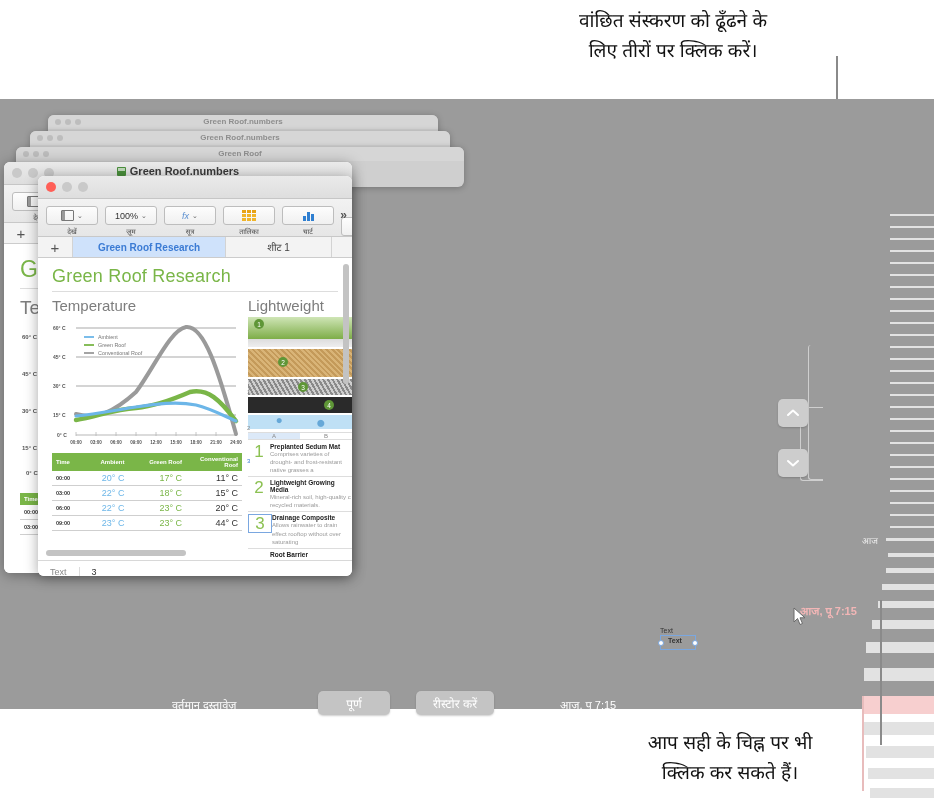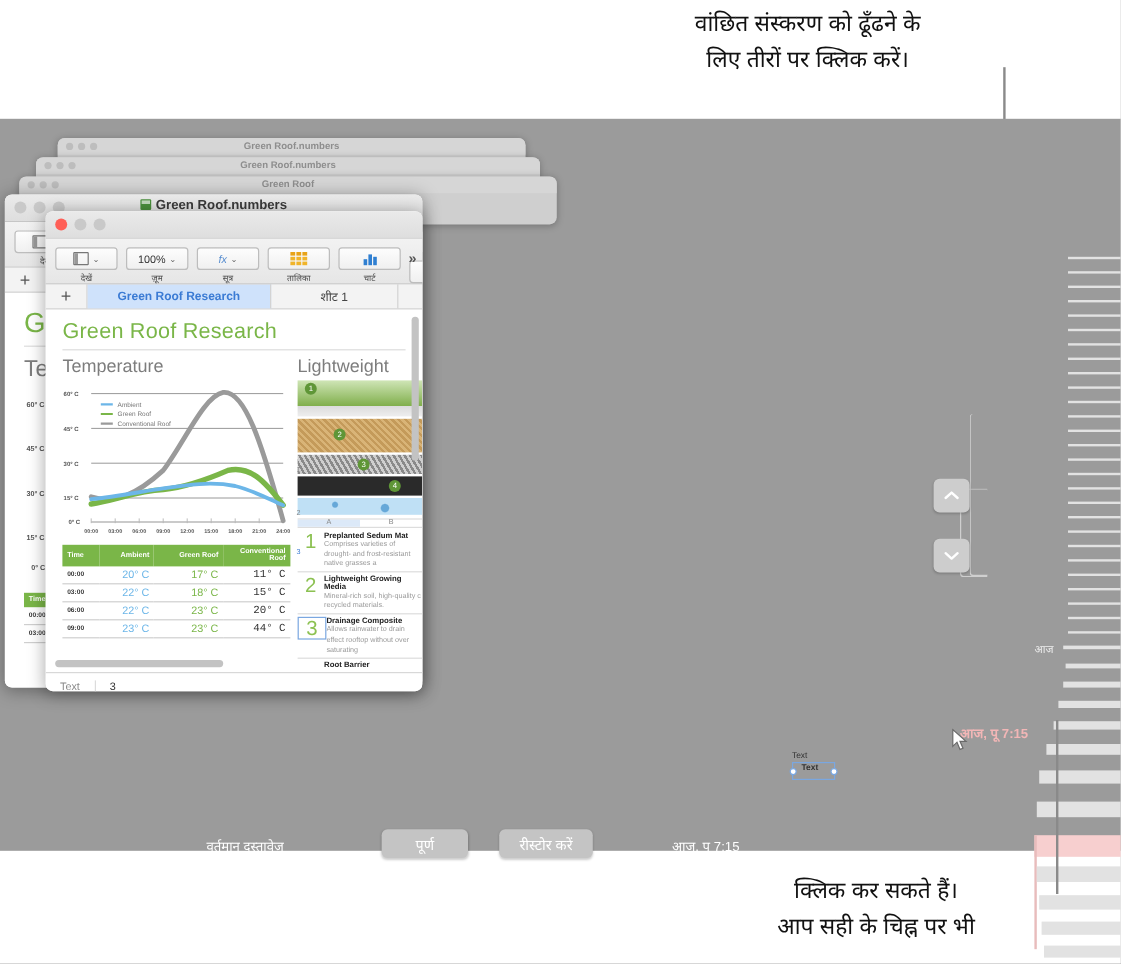--- a/index.html
+++ b/index.html
@@ -60,21 +60,21 @@
   .canvas{background:#fff;position:relative;overflow:hidden;}
   .doctitle{color:#7ab648;font-weight:300;letter-spacing:.2px;}
   .hr{height:1px;background:#ddd;}
   .secttitle{color:#7d7d7d;font-weight:300;}
 
   table.dt{border-collapse:collapse;width:100%;}
   table.dt th{background:#7ab648;color:#fff;font-size:6px;padding:3px 4px;text-align:right;font-weight:bold;}
   table.dt th:first-child{text-align:left;}
   table.dt td{font-size:9px;padding:2px 4px;text-align:right;border-bottom:1px solid #cfcfcf;}
   table.dt td:first-child{text-align:left;font-size:5.5px;color:#333;font-weight:bold;}
-  td.amb{color:#6cb6e8;} td.grn{color:#7ab648;} td.conv{color:#333;font-family:Liberation Mono, monospace;}
+  td.amb{color:#6cb6e8;} td.grn{color:#7ab648;} td.conv{color:#333;}
 
   .substr-row{display:flex;align-items:flex-start;border-bottom:1px solid #ddd;padding:2px 0;}
   .substr-num{font-size:17px;color:#8cc152;font-weight:300;width:22px;text-align:center;flex:none;line-height:1;}
   .substr-h{font-size:6.5px;font-weight:bold;color:#222;}
   .substr-p{font-size:6px;color:#9a9a9a;line-height:1.35;}
 
   .statusbar{height:22px;background:#fff;border-top:1px solid #d8d8d8;display:flex;align-items:center;font-size:9px;}
   .statuscell{padding:0 12px;color:#8a8a8a;}
   .statuscell.val{color:#333;border-left:1px solid #dcdcdc;}
 
@@ -667,15 +667,15 @@
   </div>
 
   <svg style="position:absolute;left:793px;top:508px;" width="14" height="20" viewBox="0 0 14 20">
     <path d="M1,1 L1,15 L4.5,11.5 L7,17.5 L9.5,16.5 L7,10.8 L12,10.8 Z" fill="#fff" stroke="#6a6a6a" stroke-width="1"></path>
   </svg>
 
 </div>
 
 <div class="leader leader-bottom"></div>
 <div class="callout-bottom">
+  <div>आप सही के चिह्न पर भी</div>
   <div>क्लिक कर सकते हैं।</div>
-  <div>आप सही के चिह्न पर भी</div>
 </div>
 
 </body></html>

